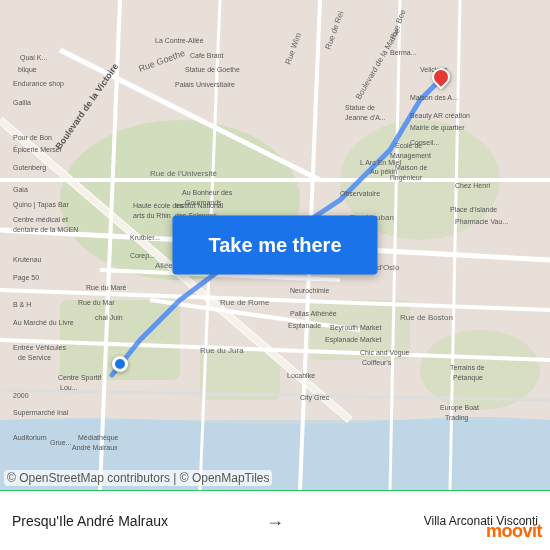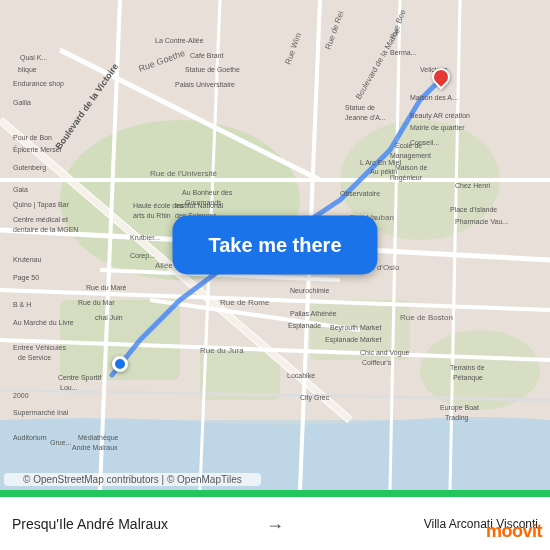--- a/index.html
+++ b/index.html
@@ -27,21 +27,21 @@
       height: 100%;
     }
     #take-me-there-btn {
       position: absolute;
       top: 50%;
       left: 50%;
       transform: translate(-50%, -50%);
       background: #1a73e8;
       color: white;
       border: none;
-      border-radius: 15px;
+      border-radius: 4px;
       padding: 18px 36px;
       font-size: 20px;
       font-weight: bold;
       cursor: pointer;
       white-space: nowrap;
       box-shadow: 0 2px 8px rgba(0,0,0,0.3);
     }
     #destination-marker {
       position: absolute;
       top: 68px;
@@ -62,30 +62,30 @@
       height: 16px;
       background: #1a73e8;
       border-radius: 50%;
       border: 3px solid #fff;
       box-shadow: 0 1px 4px rgba(0,0,0,0.4);
     }
     #copyright {
       position: absolute;
       bottom: 4px;
       left: 4px;
-      font-size: 10px;
+      font-size: 12px;
       color: #555;
       background: rgba(255,255,255,0.7);
-      padding: 1px 19px;
+      padding: 1px 3px;
       border-radius: 4px;
     }
     #bottom-bar {
       height: 60px;
       background: #fff;
-      border-top: 7px solid #22c55e;
+      border-top: 1px solid #22c55e;
       display: flex;
       align-items: center;
       padding: 0 12px;
       gap: 8px;
     }
     #origin-label {
       font-size: 14px;
       color: #222;
       font-weight: 500;
       flex: 1;

